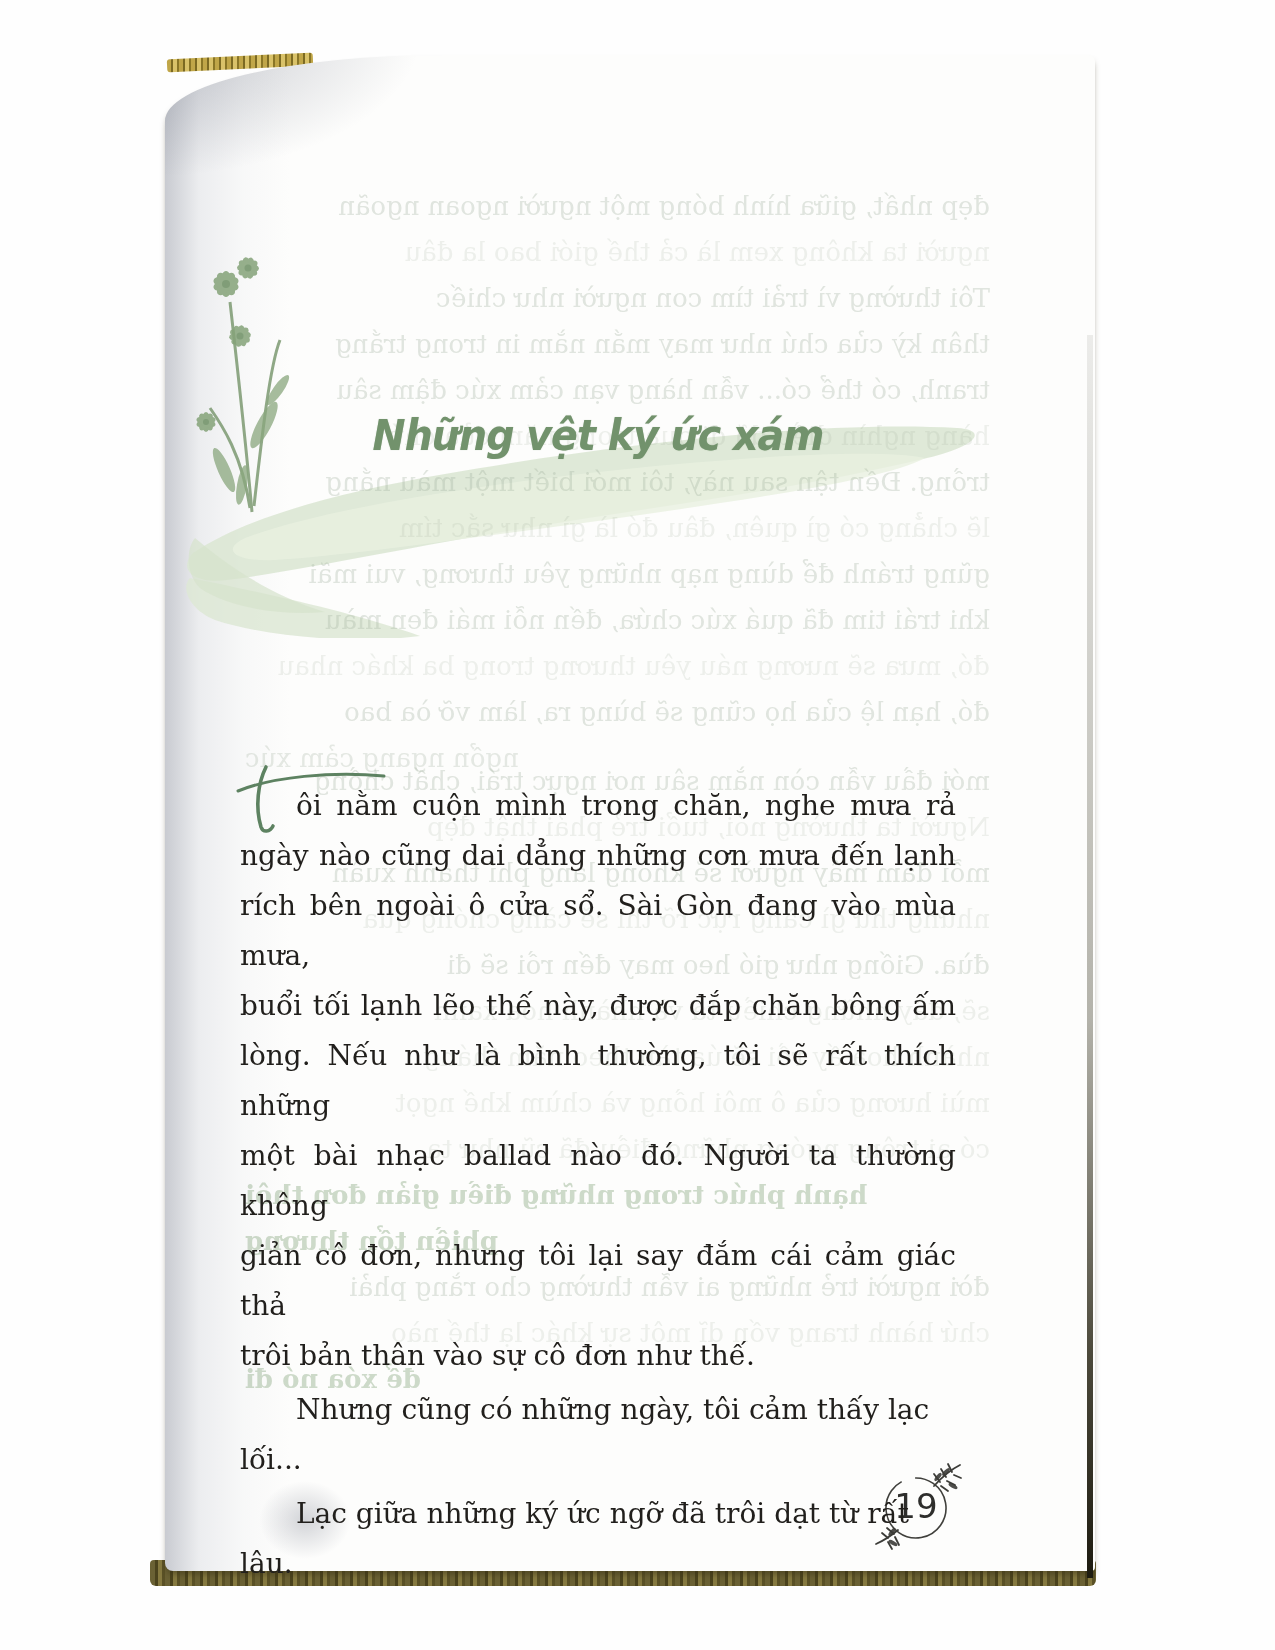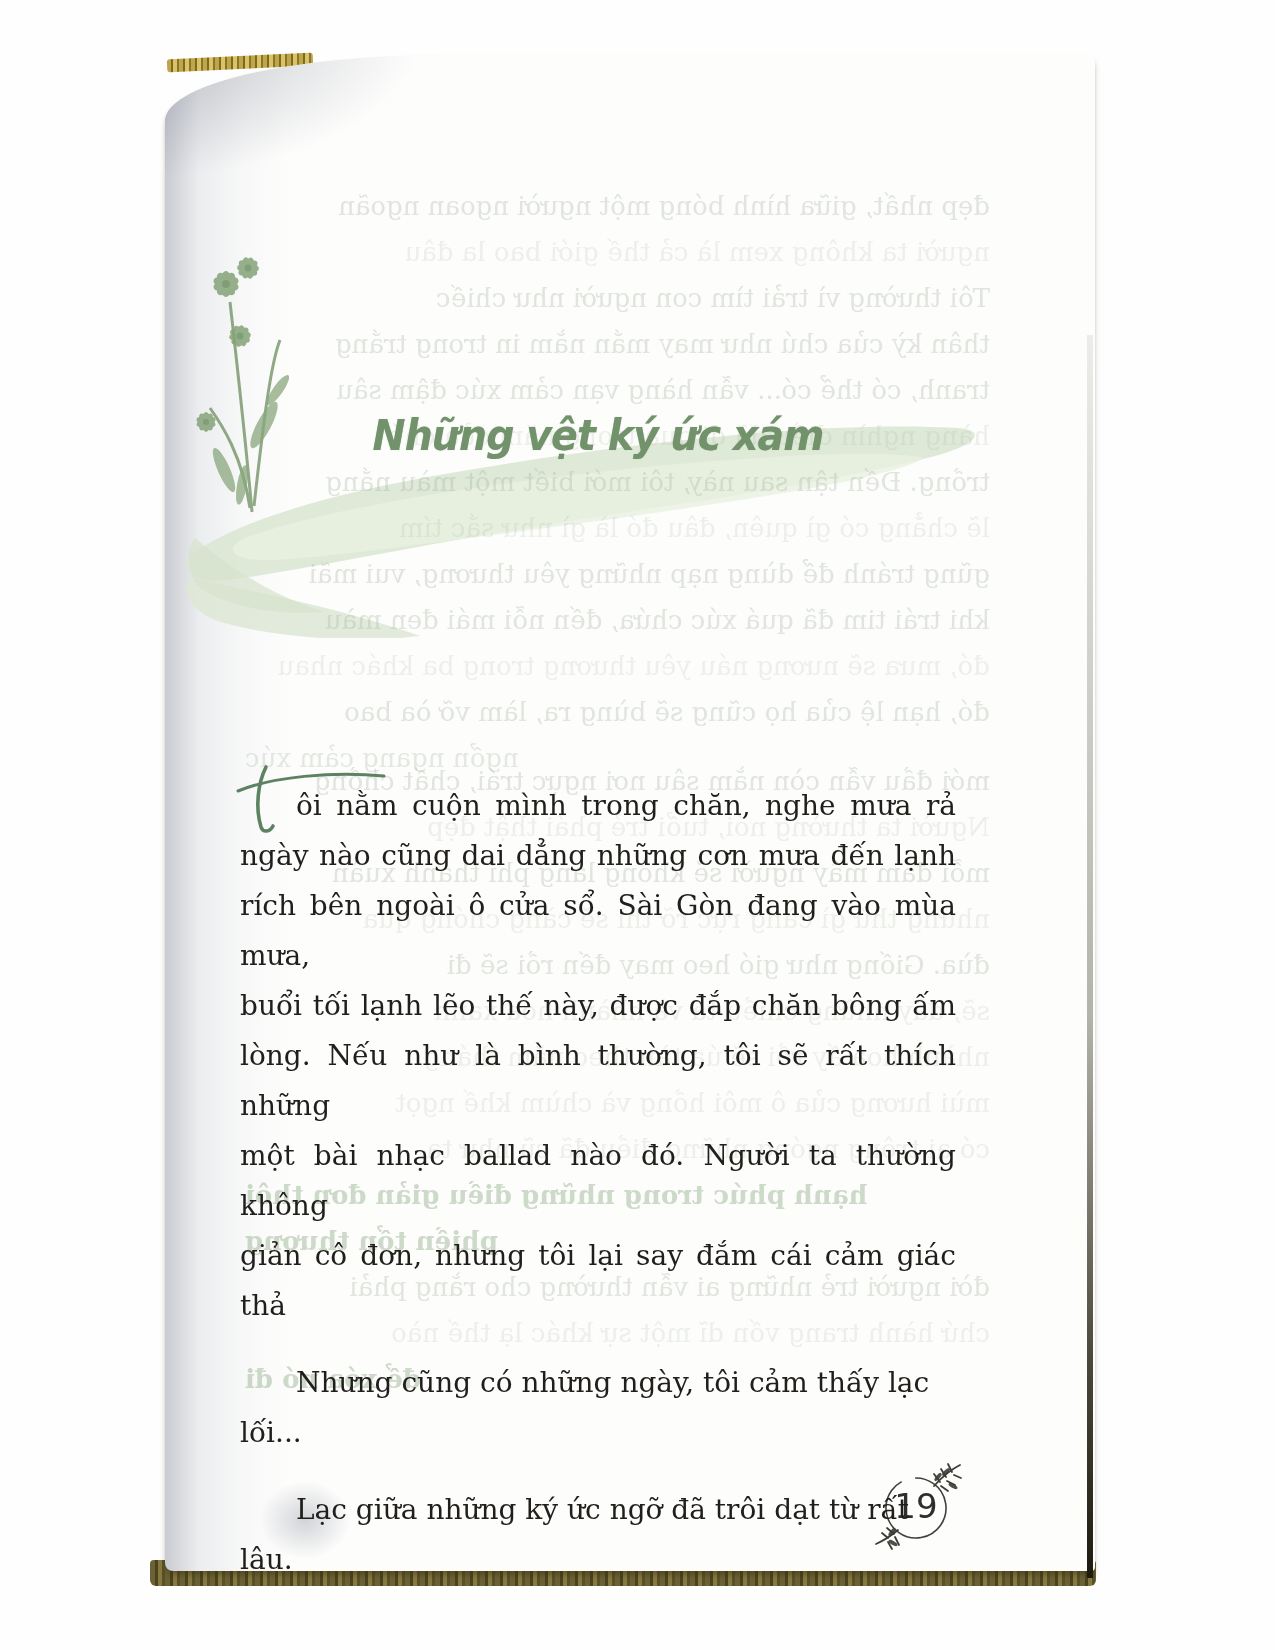--- a/index.html
+++ b/index.html
@@ -49,21 +49,21 @@
     text-align:center;font-family:"DejaVu Sans", sans-serif;font-style:italic;font-weight:700;
     font-size:42px;line-height:58px;color:#72926c;letter-spacing:-1px;
     transform:scaleX(0.94);text-shadow:0 0 1px rgba(114,146,108,0.5);}
 
   
   .bodytext{position:absolute;left:75px;top:726px;width:716px;z-index:4;color:#211f1c;
     font-size:28px;}
   .bline{line-height:50px;}
   .bline.j{text-align:justify;text-align-last:justify;}
   .bline.first{position:relative;padding-left:56px;}
-  .bline.indent{text-indent:56px;margin-top:27px;}
+  .bline.indent{text-indent:56px;margin-top:4px;}
   .dropcap-wrap{position:absolute;left:-8px;top:-20px;width:162px;height:76px;}
 
   
   .pagenum{position:absolute;left:703px;top:1405px;width:96px;height:92px;z-index:3;}
   .pagenum svg{position:absolute;left:0;top:0;}
   .pagenum .num{position:absolute;left:0;top:0;width:96px;height:92px;text-align:center;
     line-height:92px;font-family:"DejaVu Sans", sans-serif;font-size:34px;color:#2e2e2c;}
 </style>
 </head>
 <body>
@@ -179,20 +179,21 @@
       </div>
       <div>
 
       <div class="bline j">ngày nào cũng dai dẳng những cơn mưa đến lạnh</div>
           <div class="bline j">rích bên ngoài ô cửa sổ. Sài Gòn đang vào mùa mưa,</div>
           <div class="bline j">buổi tối lạnh lẽo thế này, được đắp chăn bông ấm</div>
           <div class="bline j">lòng. Nếu như là bình thường, tôi sẽ rất thích những</div>
           <div class="bline j">một bài nhạc ballad nào đó. Người ta thường không</div>
           <div class="bline j">giản cô đơn, nhưng tôi lại say đắm cái cảm giác thả</div>
         </div>
+      <div class="bline">trôi bản thân vào sự cô đơn như thế.</div>
       <div class="bline indent">Nhưng cũng có những ngày, tôi cảm thấy lạc lối...</div>
       <div class="bline indent">Lạc giữa những ký ức ngỡ đã trôi dạt từ rất lâu.</div>
 
     </div>
 
     <div class="pagenum">
       <svg width="96" height="92" viewBox="0 0 96 92">
         <circle cx="48" cy="48" r="30" fill="none" stroke="#40403c" stroke-width="1.6" stroke-dasharray="155 14" transform="rotate(-55 48 48)"></circle>
         <g stroke="#3c3c38" stroke-width="1.8" stroke-linecap="round" fill="none">
           <path d="M66,26 C74,17 82,10 92,5"></path>

